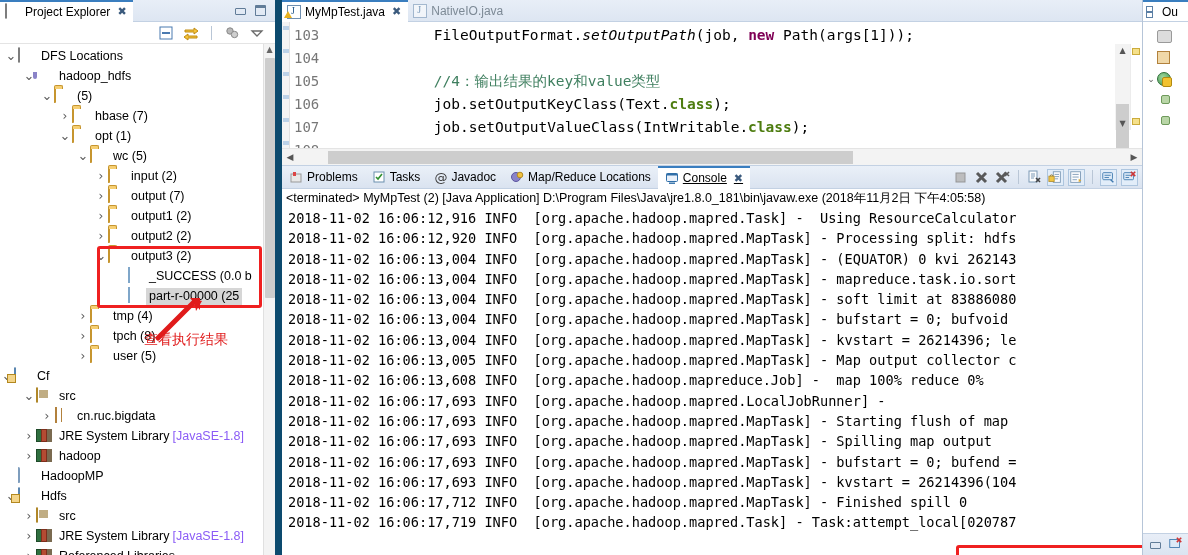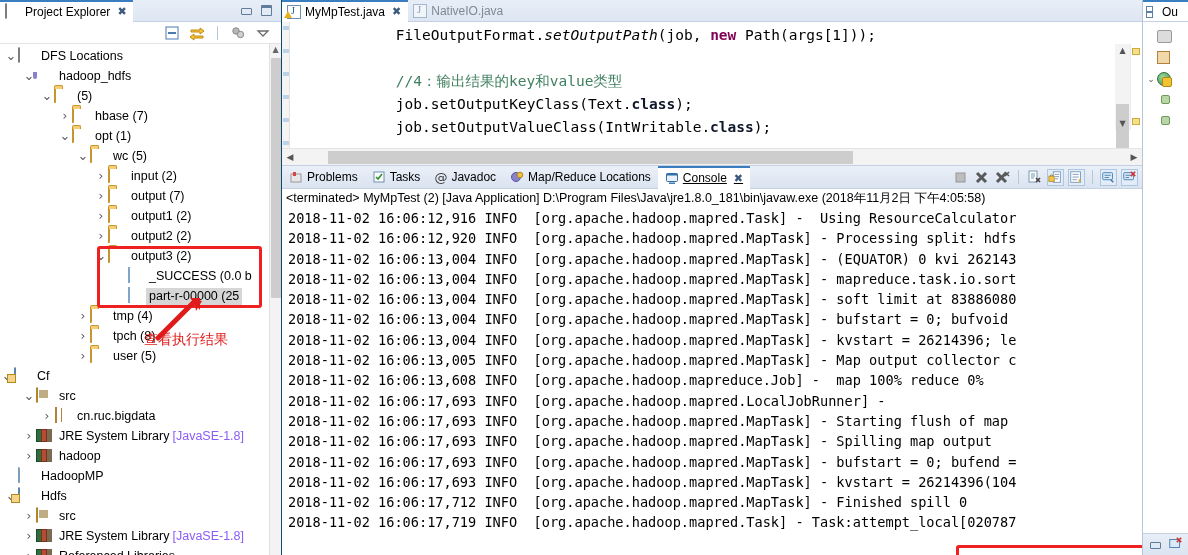--- a/index.html
+++ b/index.html
@@ -18,21 +18,21 @@
     background: #f0f0f0;
     display: flex;
   }
 
   
   #left-panel {
     width: 282px; height: 555px;
     background: #ffffff;
     position: relative;
     flex: 0 0 282px;
-    border-right: 1px solid #0c4a6e;
+    border-right: 7px solid #0c4a6e;
   }
   .view-tabbar {
     height: 22px;
     background: linear-gradient(to bottom,#e8eef7 0%, #dde6f2 100%);
     display: flex; align-items: center;
     position: relative;
     border-bottom: 1px solid #c3d1e3;
   }
   .view-tab {
     display: flex; align-items: center; gap: 4px;
@@ -262,21 +262,21 @@
     color: #777; background: #fff; line-height: 23px; padding-top: 2px;
   }
   .codelines {
     flex: 1; font-family: "DejaVu Sans Mono", monospace; font-size: 14.5px;
     line-height: 23px; padding-top: 2px; padding-left: 36px;
     white-space: pre; overflow: hidden;
   }
   .k-kw { color: #7f0055; font-weight: bold; }
   .k-cm { color: #3f7f5f; }
   .k-it { font-style: italic; }
-  .k-cls { color: #0f172a; font-weight: bold; }
+  .k-cls { color: #4d7c0f; font-weight: bold; }
   .ed-vscroll {
     position: absolute; right: 12px; top: 22px; bottom: 18px; width: 15px;
     background: #f3f3f3;
   }
   .ed-vscroll .thumb { position:absolute; top: 60px; left:1px; width:13px; height:50px; background:#cdcdcd;}
   .ed-vscroll .a { height:13px; text-align:center; font-size:8px; color:#555; line-height:13px;font-family:"DejaVu Sans",sans-serif;}
   .ed-ruler {
     position: absolute; right: 0; top: 22px; bottom: 18px; width: 12px;
     background: #fff; border-left: 1px solid #ececec;
   }
@@ -579,20 +579,28 @@
 
       <div class="code-wrap">
         <div class="gutter">
           <div class="tick" style="top:4px"></div>
             <div class="tick" style="top:27px"></div>
           <div class="tick" style="top:50px"></div>
             <div class="tick" style="top:73px"></div>
           <div class="tick" style="top:96px"></div>
             <div class="tick" style="top:119px"></div>
         </div>
+        <div class="linenos" id="linenos">
+            <div>103</div>
+            <div>104</div>
+            <div>105</div>
+            <div>106</div>
+            <div>107</div>
+            <div>108</div>
+          </div>
         <div class="codelines" id="codelines"><div>        FileOutputFormat.<i class="k-it">setOutputPath</i>(job, <span class="k-kw">new</span> Path(args[1]));</div><div>&nbsp;</div><div>        <span class="k-cm">//4：输出结果的key和value类型</span></div><div>        job.setOutputKeyClass(Text.<span class="k-cls">class</span>);</div><div>        job.setOutputValueClass(IntWritable.<span class="k-cls">class</span>);</div><div>&nbsp;</div></div>
         <div class="ed-vscroll">
           <div class="a">▲</div>
           <div class="thumb"></div>
           <div class="a" style="position:absolute;bottom:0;left:0;right:0">▼</div>
         </div>
         <div class="ed-ruler">
           <div class="mk" style="top:4px"></div>
           <div class="mk" style="top:74px"></div>
 

